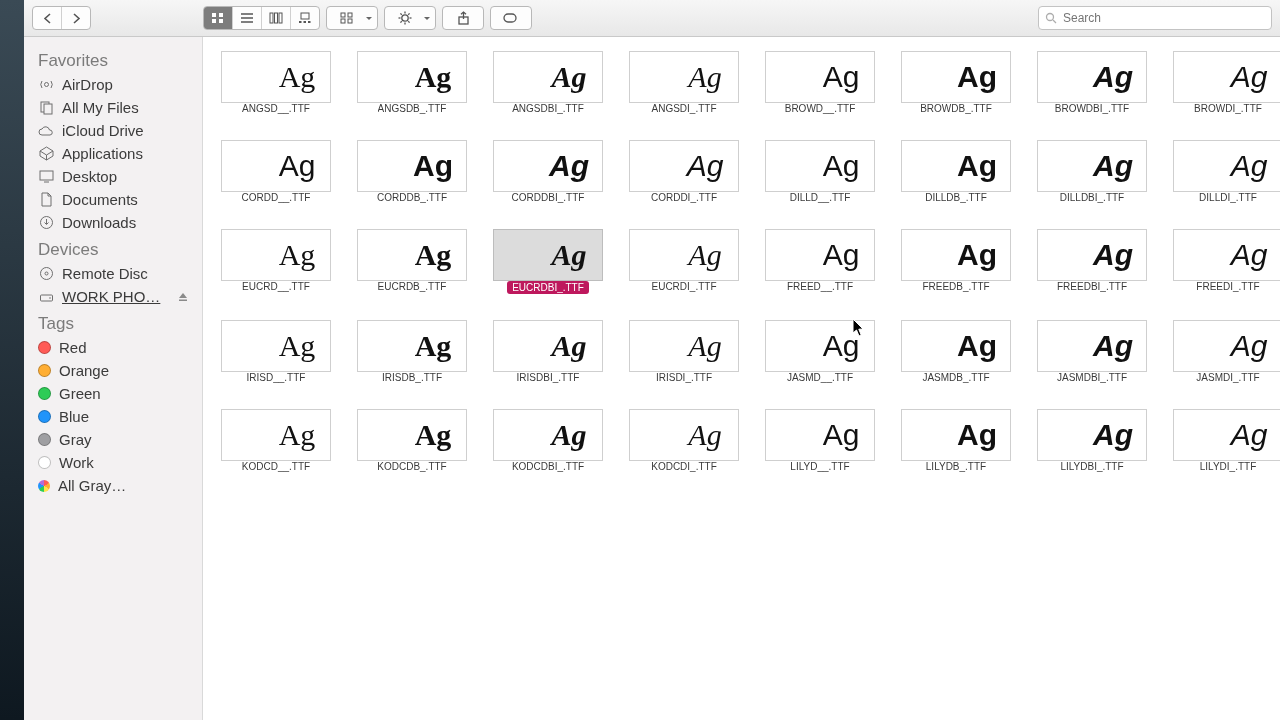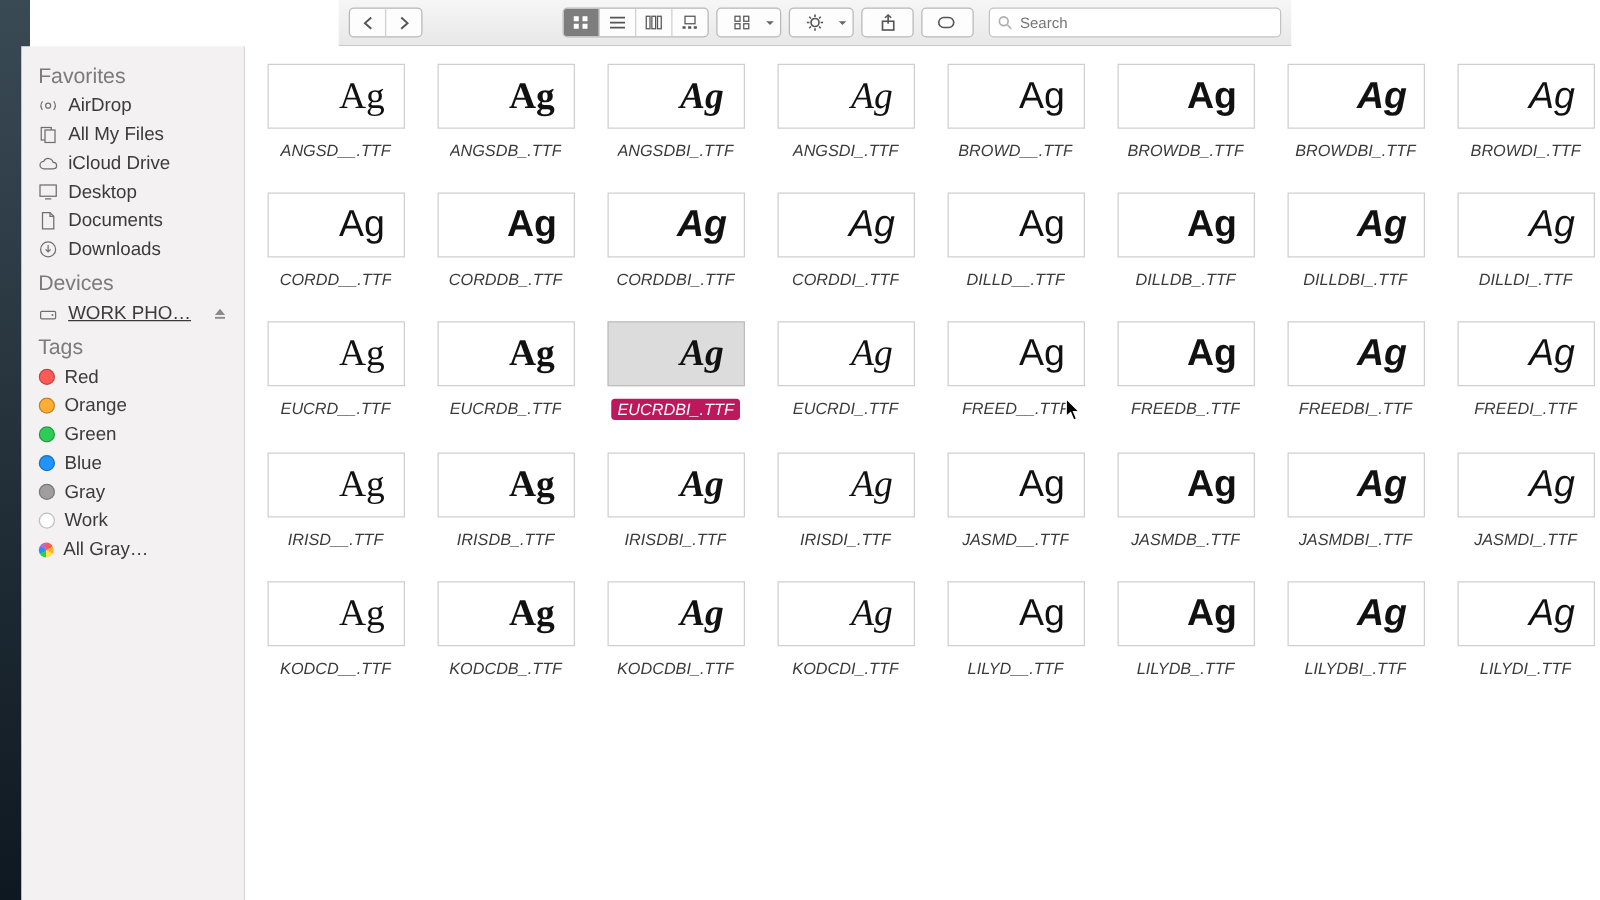--- a/index.html
+++ b/index.html
@@ -37,35 +37,35 @@
   
   .content{flex:1;overflow:auto;background:#fff;padding:14px 0 22px 0;}
   .grid{display:grid;grid-template-columns:repeat(8,134px);justify-content:start;row-gap:26px;column-gap:2px;padding-left:6px;}
   .file{display:flex;flex-direction:column;align-items:center;width:134px;}
   .thumb{width:66px;height:50px;border:1px solid #cfcfcf;background:#fff;display:flex;align-items:center;justify-content:center;position:relative;padding-left:42px;}
   .thumb.sel{background:#dcdcdc;border-color:#bdbdbd;}
   .glyph{font-size:30px;line-height:1;font-family:Georgia,'Times New Roman',serif;color:#111;}
   .glyph.sans{font-family:Arial,Helvetica,sans-serif;}
   .glyph.bold{font-weight:800;}
   .glyph.ital{font-style:italic;}
-  .fname{margin-top:10px;font-size:13px;color:#3a3a3a;text-align:center;max-width:130px;white-space:nowrap;overflow:hidden;text-overflow:clip;font-style:italic;}
+  .fname{font-size:10px;color:#3a3a3a;text-align:center;max-width:130px;white-space:nowrap;overflow:hidden;text-overflow:clip;}
   .fname.sel{background:#be185d;color:#fff;border-radius:3px;padding:1px 5px;}
   
   .cursor{position:absolute;left:852px;top:318px;pointer-events:none;}
   
   .desktop-strip{position:absolute;left:0;top:0;width:24px;height:720px;background:linear-gradient(#3a4a55,#0e1820);}
   
   svg{display:block;}
 </style>
 </head>
 <body>
 
 <div class="desktop-strip"></div>
 
-<div class="window" style="position:absolute;left:24px;top:0;width:1256px;height:720px;align-items:center;">
+<div class="window" style="position:absolute;left:24px;top:0;width:1256px;height:720px;">
 
   <div class="toolbar">
     <div class="tb-seg">
       <div class="tb-btn">
         <svg width="9" height="11" viewBox="0 0 9 11">
             <path d="M7 1 2 5.5 7 10" fill="none" stroke="currentColor" stroke-width="1.6"></path>
           </svg>
       </div>
       <div class="tb-btn">
         <svg width="9" height="11" viewBox="0 0 9 11">
@@ -185,20 +185,29 @@
           <div class="sb-item">
             <span class="sb-icon">
               <svg width="16" height="12" viewBox="0 0 16 12">
                 <path d="M4 10a3 3 0 0 1 0-6 4 4 0 0 1 7.5 1A2.5 2.5 0 0 1 12 10Z" fill="none" stroke="#6f6f6f"></path>
               </svg>
             </span>
             <span>iCloud Drive</span>
           </div>
           <div class="sb-item">
             <span class="sb-icon">
+              <svg width="15" height="15" viewBox="0 0 15 15">
+                <path d="M7.5 1 14 5v5l-6.5 4L1 10V5Z" fill="none" stroke="#6f6f6f"></path>
+                <path d="M1 5l6.5 4L14 5M7.5 9v5" fill="none" stroke="#6f6f6f"></path>
+              </svg>
+            </span>
+            <span>Applications</span>
+          </div>
+          <div class="sb-item">
+            <span class="sb-icon">
               <svg width="15" height="13" viewBox="0 0 15 13">
                 <rect x="1" y="1" width="13" height="9" fill="none" stroke="#6f6f6f"></rect>
                 <line x1="5" y1="12" x2="10" y2="12" stroke="#6f6f6f"></line>
               </svg>
             </span>
             <span>Desktop</span>
           </div>
           <div class="sb-item">
             <span class="sb-icon">
               <svg width="13" height="15" viewBox="0 0 13 15">
@@ -214,20 +223,29 @@
                 <circle cx="7.5" cy="7.5" r="6" fill="none" stroke="#6f6f6f"></circle>
                 <path d="M7.5 4v5m-2-1.5 2 2 2-2" fill="none" stroke="#6f6f6f"></path>
               </svg>
             </span>
             <span>Downloads</span>
           </div>
         </div>
 
       <div class="sb-section">Devices</div>
       <div id="sb-devices">
+          <div class="sb-item">
+            <span class="sb-icon">
+              <svg width="15" height="15" viewBox="0 0 15 15">
+                <circle cx="7.5" cy="7.5" r="6" fill="none" stroke="#6f6f6f"></circle>
+                <circle cx="7.5" cy="7.5" r="1.5" fill="none" stroke="#6f6f6f"></circle>
+              </svg>
+            </span>
+            <span>Remote Disc</span>
+          </div>
           <div class="sb-item eject">
             <span class="sb-icon">
               <svg width="15" height="13" viewBox="0 0 15 13">
                 <rect x="1.5" y="5" width="12" height="6" rx="1" fill="none" stroke="#6f6f6f"></rect>
                 <circle cx="11" cy="8" r="0.8" fill="#6f6f6f"></circle>
               </svg>
             </span>
             <span>WORK PHO…</span>
             <span class="eject-icn">
               <svg width="10" height="10" viewBox="0 0 10 10">

